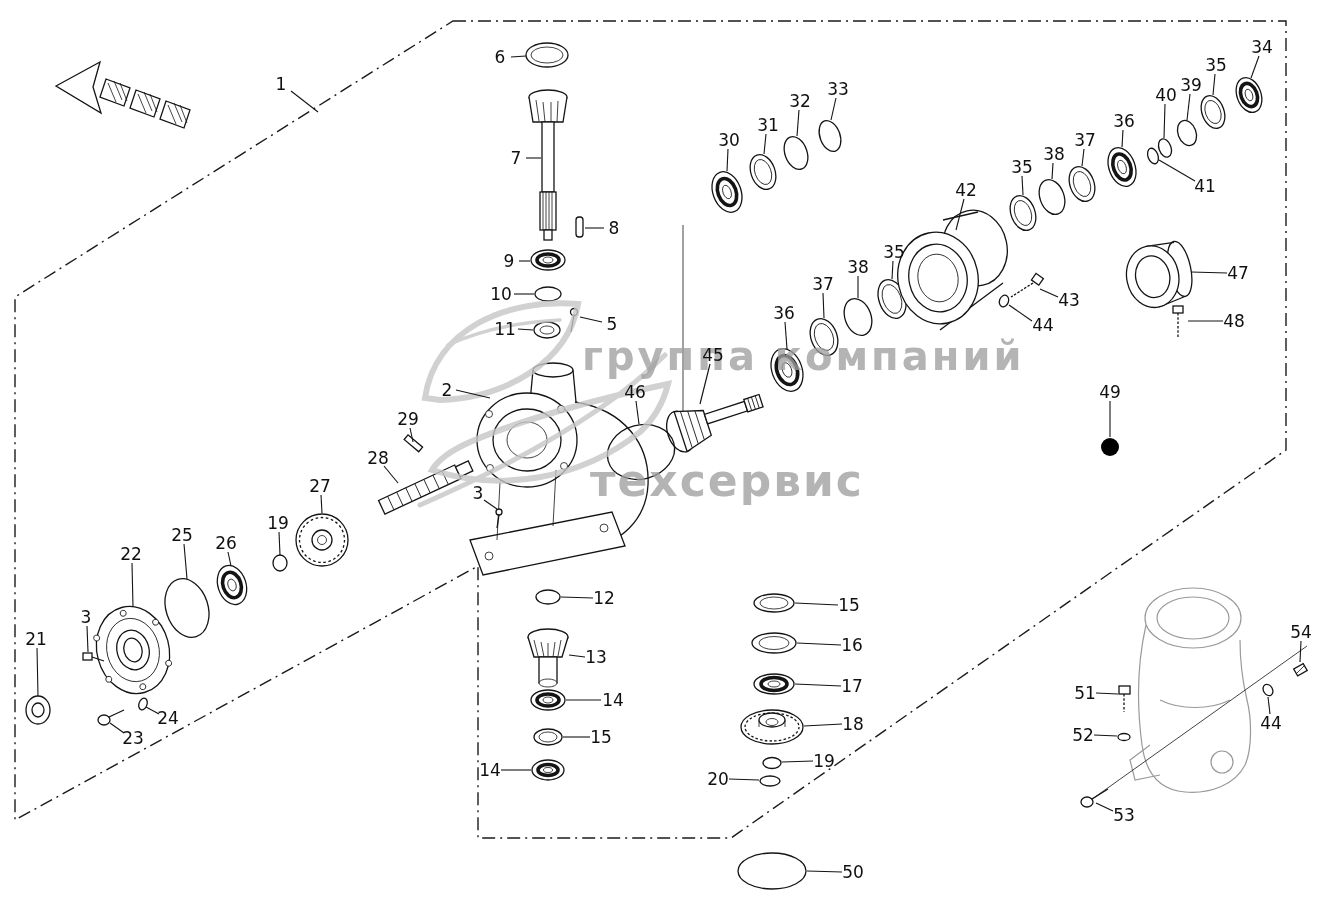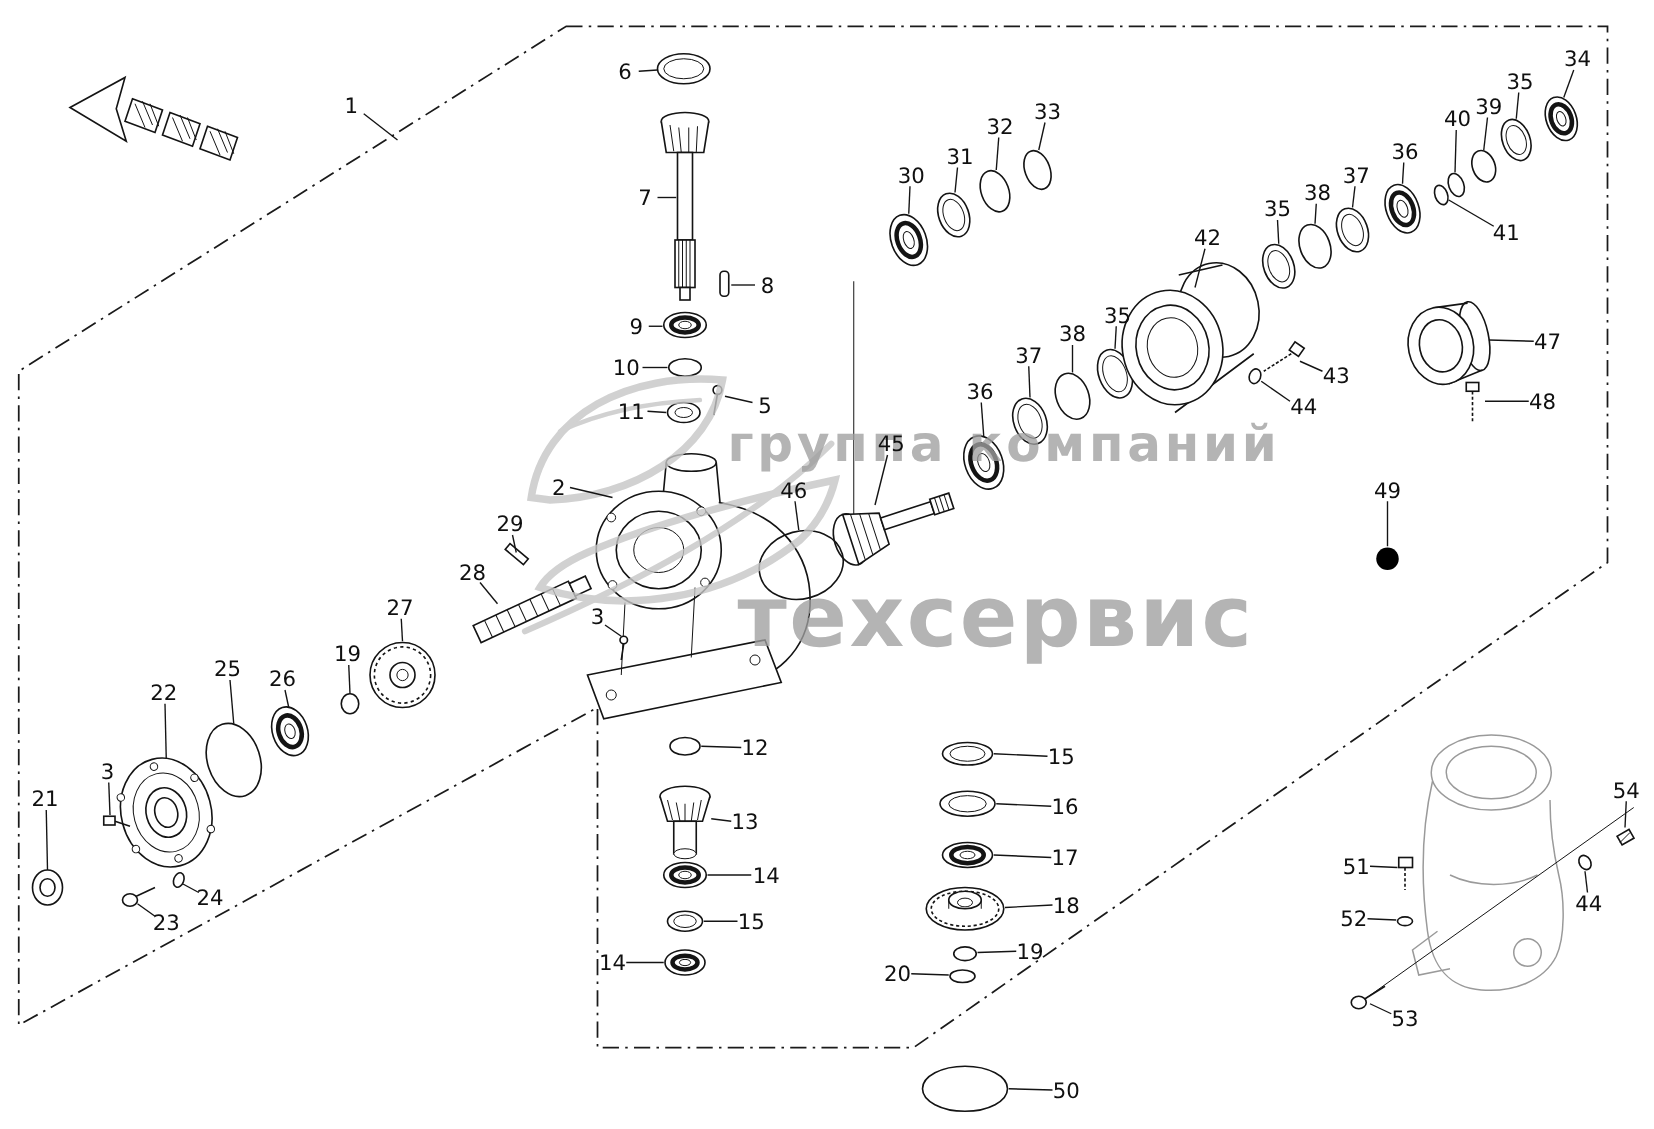--- a/index.html
+++ b/index.html
@@ -13,21 +13,21 @@
   .thick{stroke-width:3.6;}
   .frame{stroke:#1a1a1a;fill:none;stroke-width:1.4;stroke-dasharray:13 5 2 5;}
   .gray{stroke:#9a9a9a;fill:none;stroke-width:1.2;}
   .co-line{stroke:#141414;stroke-width:1.1;}
   .co-text{font-family:"DejaVu Sans",sans-serif;font-size:17px;fill:#101010;text-anchor:middle;}
   
   .wm{position:absolute;left:0;top:0;width:1323px;height:903px;pointer-events:none;margin-top:17px;}
   .wm div{position:absolute;font-weight:bold;color:#9f9f9f;opacity:0.78;white-space:nowrap;}
   .wm .wm1{left:582px;top:316px;font-size:40px;letter-spacing:3px;}
   .wm .wm2{left:476px;top:350px;font-size:78px;letter-spacing:3px;}
-  .wm .wm3{left:590px;top:438px;font-size:68px;letter-spacing:2px;text-align:center;}
+  .wm .wm3{left:590px;top:438px;font-size:44px;letter-spacing:2px;text-align:center;}
 </style>
 </head>
 <body>
 
 <div class="stage">
 
   <svg width="1323" height="903" viewBox="0 0 1323 903">
 
     <path class="frame" d="M453,21 L1286,21 L1286,450 L731,838 L478,838 L478,566 L15,820 L15,297 Z"></path>
 

